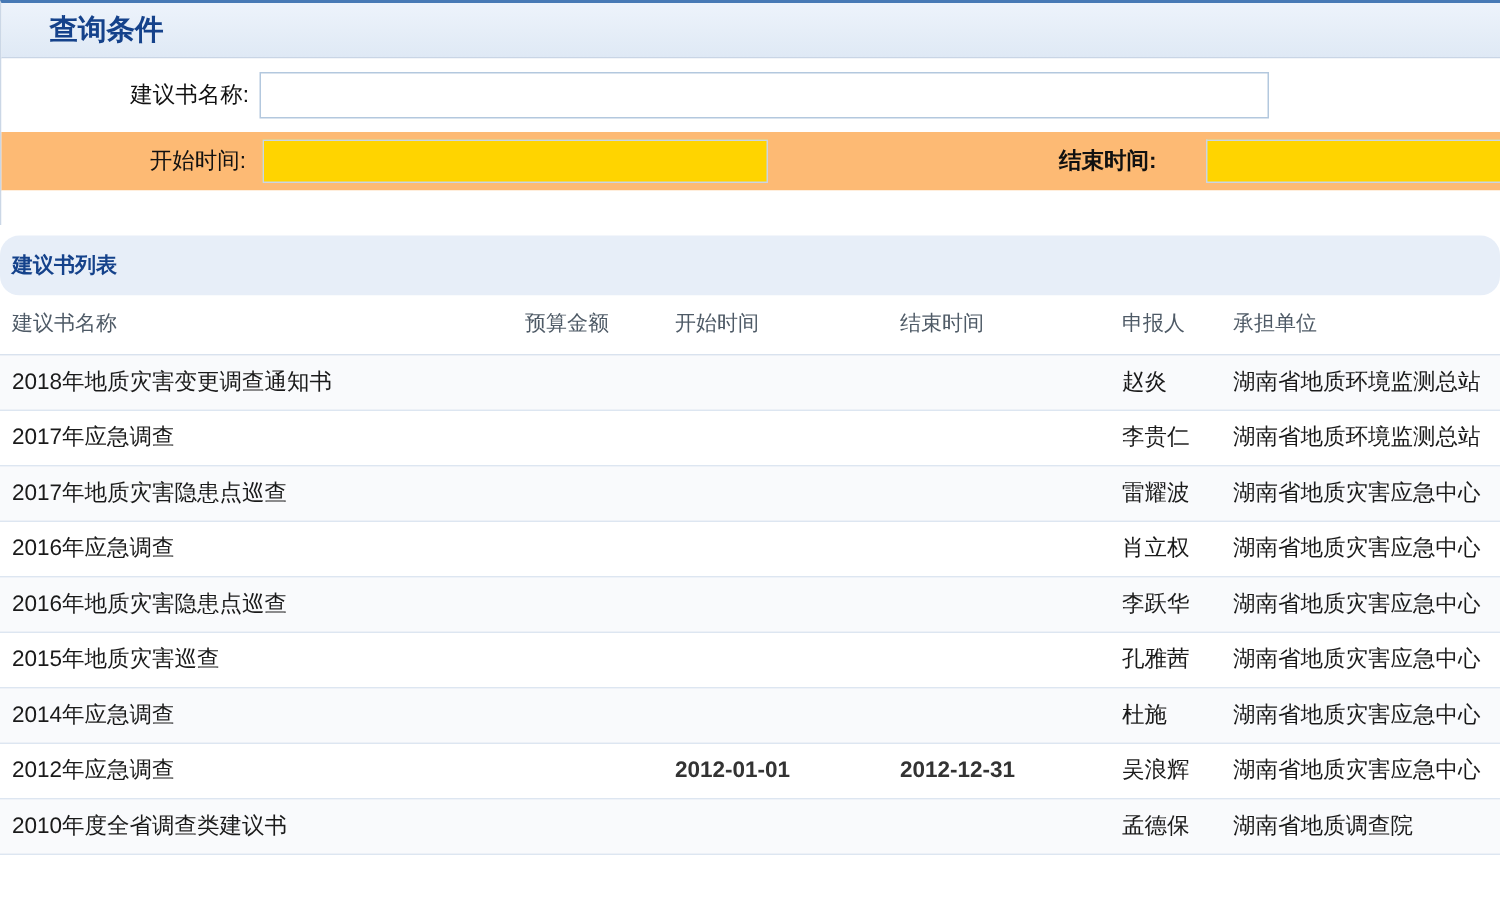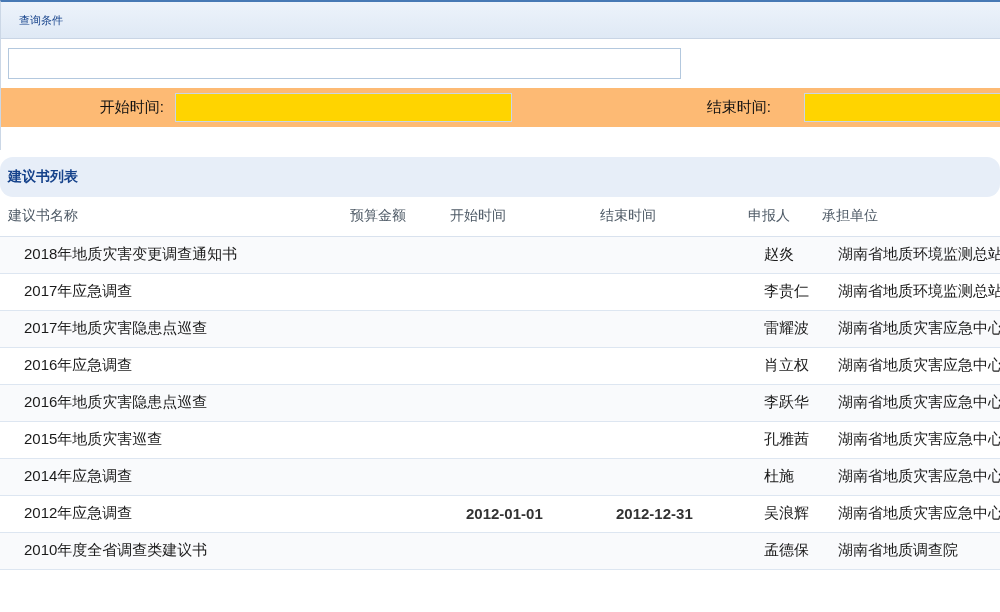--- a/index.html
+++ b/index.html
@@ -1,61 +1,62 @@
 <!DOCTYPE html>
 <html><head>
 <meta charset="utf-8">
 <style>
   * { margin:0; padding:0; box-sizing:border-box; }
   html,body { width:1000px; height:612px; overflow:hidden; background:#fff;
     font-family:"Liberation Sans","DejaVu Sans",sans-serif; }
 
   
   .query-panel { border-top:2px solid #4779B5; border-left:1px solid #CBD7E6; background:#fff; }
-  .q-header { height:37px; display:flex; align-items:center; padding-left:18px;
+  .q-header { height:37px; display:flex; align-items:center; padding-left:32px;
     background:linear-gradient(#EDF3FB,#DFE9F5); border-bottom:1px solid #C9D5E5;
-    font-size:11px; font-weight:normal; color:#15428B; }
+    font-size:19px; font-weight:bold; color:#15428B; }
   .form-row { display:flex; align-items:center; }
   .row-name { height:49px; background:#fff; }
   .row-dates { height:39px; background:#fdba74; }
   .lbl { font-size:15px; color:#111; text-align:right; white-space:nowrap; }
   .lbl-name { width:165px; }
   .txt-name { margin-left:7px; width:673px; height:31px; border:1px solid #B3C8DE;
     background:#fff; font-size:14px; padding:0 6px; outline:none; }
   .lbl-start { width:163px; }
   .txt-start { margin-left:11px; width:337px; height:29px; border:1px solid #C9D5E5;
     background:#FFD400; font-size:14px; padding:0 6px; outline:none; }
-  .lbl-end { width:259px; }
+  .lbl-end { width:259px;font-weight:bold; }
   .txt-end { margin-left:33px; flex:1; height:29px; border:1px solid #C9D5E5; border-right:none;
     background:#FFD400; font-size:14px; padding:0 6px; outline:none; }
   .panel-foot { height:23px; background:#fff; }
   .panel-gap { height:7px; background:#fff; }
 
   
   .list-header { height:40px; display:flex; align-items:center; padding-left:8px;
     background:#E7EEF8; font-size:14px; font-weight:bold; color:#15428B;border-radius:13px; }
   table { width:100%; border-collapse:collapse; table-layout:fixed; }
   col.c1{width:342px;} col.c2{width:100px;} col.c3{width:150px;}
   col.c4{width:148px;} col.c5{width:74px;} col.c6{width:auto;}
   th { height:39px; text-align:left; vertical-align:middle; padding-left:8px;
     font-size:14px; font-weight:normal; color:#4E5A66; background:#fff;
     border-bottom:1px solid #D9E2EE; white-space:nowrap; }
-  td { height:37px; vertical-align:middle; padding-left:24px; font-size:15px; color:#1A1A1A;
+  td { height:37px; vertical-align:middle; padding-left:8px; font-size:15px; color:#1A1A1A;
     border-bottom:1px solid #DDE6F1; white-space:nowrap; overflow:hidden; }
   tbody tr:nth-child(odd) td { background:#F9FAFC; }
   tbody tr:nth-child(even) td { background:#FFFFFF; }
   td.date-cell { font-weight:bold; color:#333; }
 </style>
 </head>
 <body>
 
 <div class="query-panel">
   <div class="q-header">查询条件</div>
 
   <div class="form-row row-name">
+    <span class="lbl lbl-name">建议书名称:</span>
     <input class="txt-name" type="text" value="" style="">
   </div>
 
   <div class="form-row row-dates">
     <span class="lbl lbl-start">开始时间:</span>
     <input class="txt-start" type="text" value="" style="">
     <span class="lbl lbl-end">结束时间:</span>
     <input class="txt-end" type="text" value="" style="">
   </div>
 

